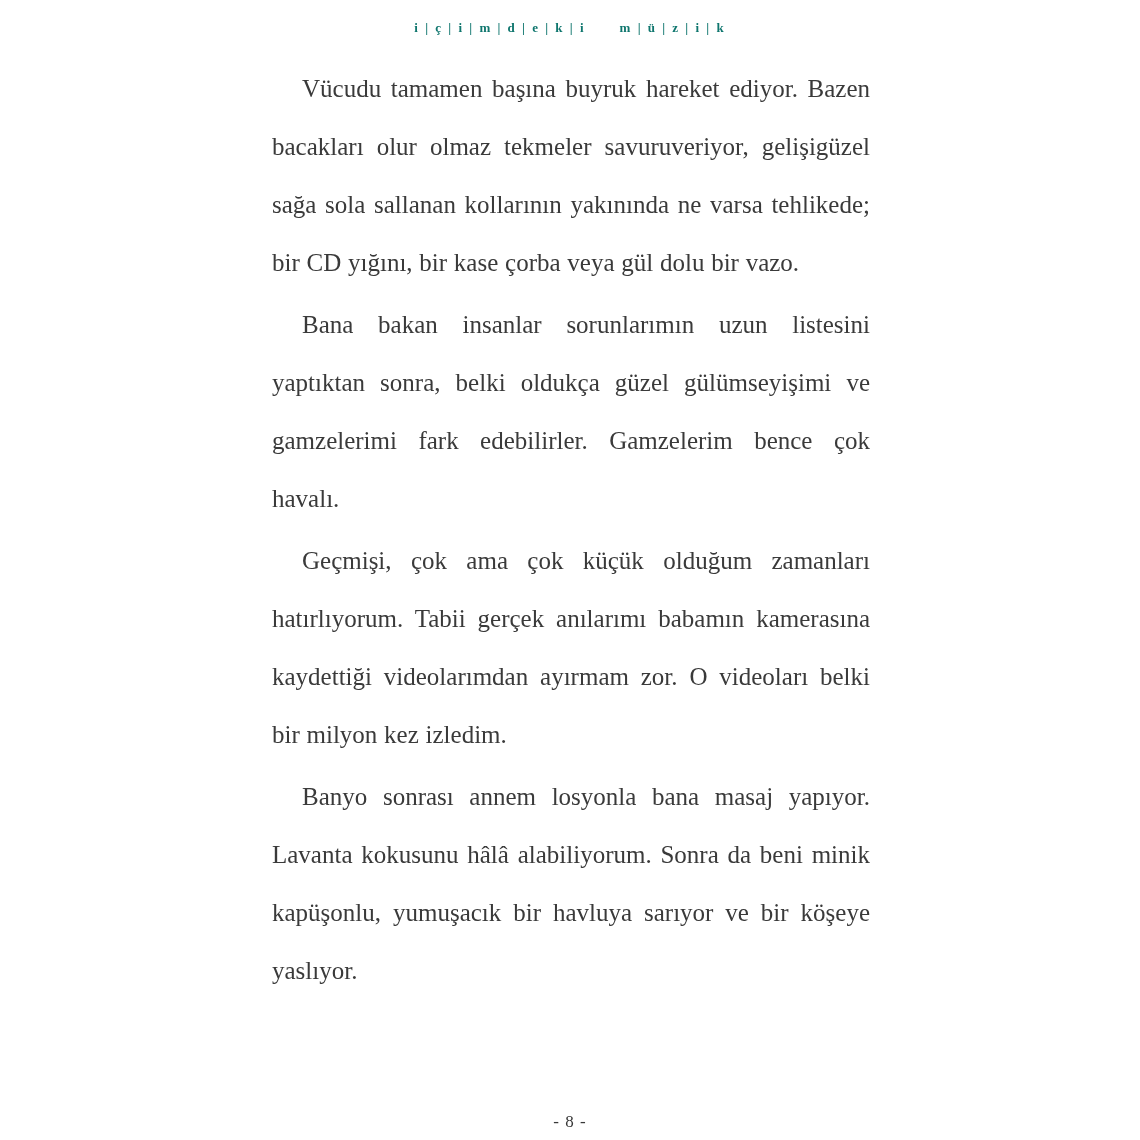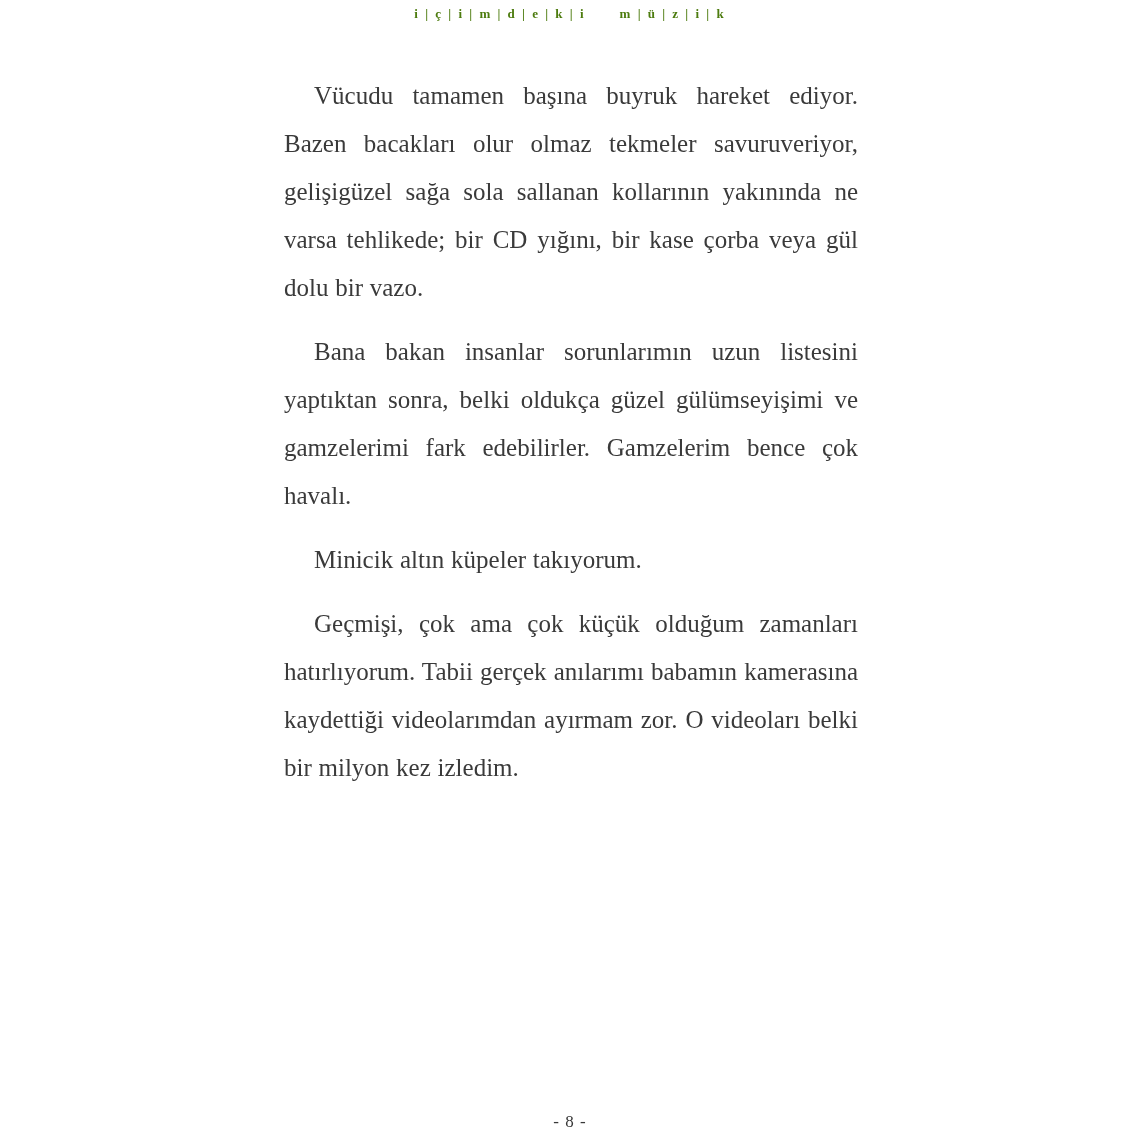--- a/index.html
+++ b/index.html
@@ -14,45 +14,45 @@
     overflow: hidden;
   }
   .page {
     position: relative;
     width: 1140px;
     height: 1140px;
     background: #ffffff;
   }
   .running-header {
     position: absolute;
-    top: 6px;
+    top: 20px;
     left: 0;
     width: 1140px;
     text-align: center;
     font-size: 13px;
     font-weight: bold;
-    color: #4d7c0f;
+    color: #0f766e;
     letter-spacing: 2px;
     white-space: nowrap;
   }
   .running-header .word-gap {
     display: inline-block;
     width: 34px;
   }
   .page-body {
     position: absolute;
     top: 56px;
     left: 268px;
     width: 606px;
   }
   .page-body p {
-    margin: 16px;
+    margin: 4px;
     padding: 0;
     font-size: 25px;
-    line-height: 48px;
+    line-height: 58px;
     color: #3a3a3a;
     text-align: justify;
     text-indent: 30px;
     word-spacing: 0.5px;
   }
   .page-footer {
     position: absolute;
     top: 1112px;
     left: 0;
     width: 1140px;
@@ -67,21 +67,21 @@
 
 <div class="page">
 
   <div class="running-header">
     <span>i | ç | i | m | d | e | k | i</span><span class="word-gap"></span><span>m | ü | z | i | k</span>
   </div>
 
   <div class="page-body">
     <p>Vücudu tamamen başına buyruk hareket ediyor. Bazen bacakları olur olmaz tekmeler savuruveriyor, gelişigüzel sağa sola sallanan kollarının yakınında ne varsa tehlikede; bir CD yığını, bir kase çorba veya gül dolu bir vazo.</p>
     <p>Bana bakan insanlar sorunlarımın uzun listesini yaptıktan sonra, belki oldukça güzel gülümseyişimi ve gamzelerimi fark edebilirler. Gamzelerim bence çok havalı.</p>
-    <p>Minicik altın küpeler takıyorum.</p>
     <p>Geçmişi, çok ama çok küçük olduğum zamanları hatırlıyorum. Tabii gerçek anılarımı babamın kamerasına kaydettiği videolarımdan ayırmam zor. O videoları belki bir milyon kez izledim.</p>
+    <p>Banyo sonrası annem losyonla bana masaj yapıyor. Lavanta kokusunu hâlâ alabiliyorum. Sonra da beni minik kapüşonlu, yumuşacık bir havluya sarıyor ve bir köşeye yaslıyor.</p>
   </div>
 
   <div class="page-footer">
     <span>- 8 -</span>
   </div>
 
 </div>
 
 </body></html>

